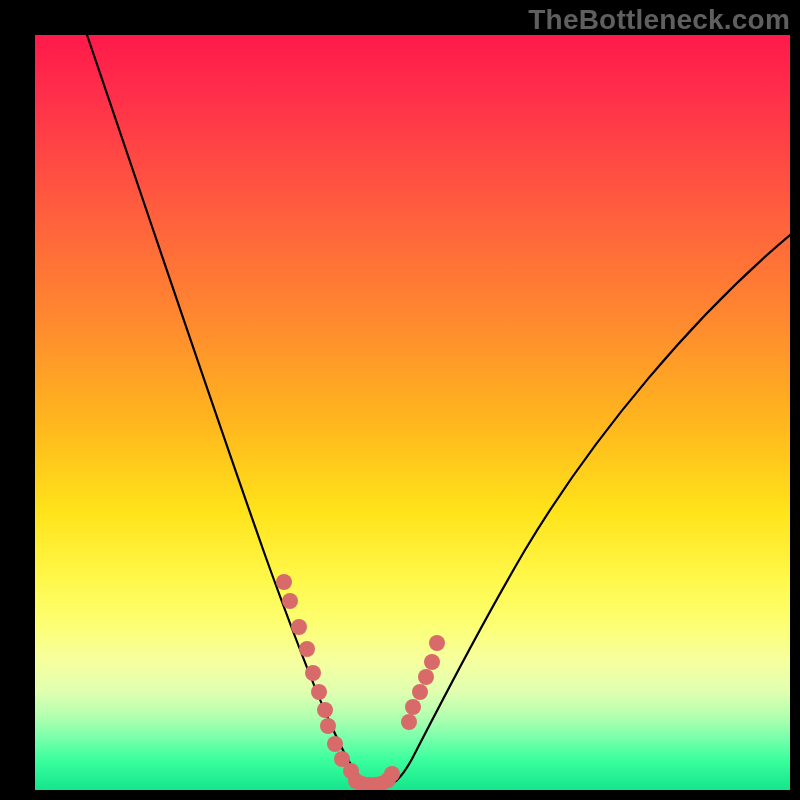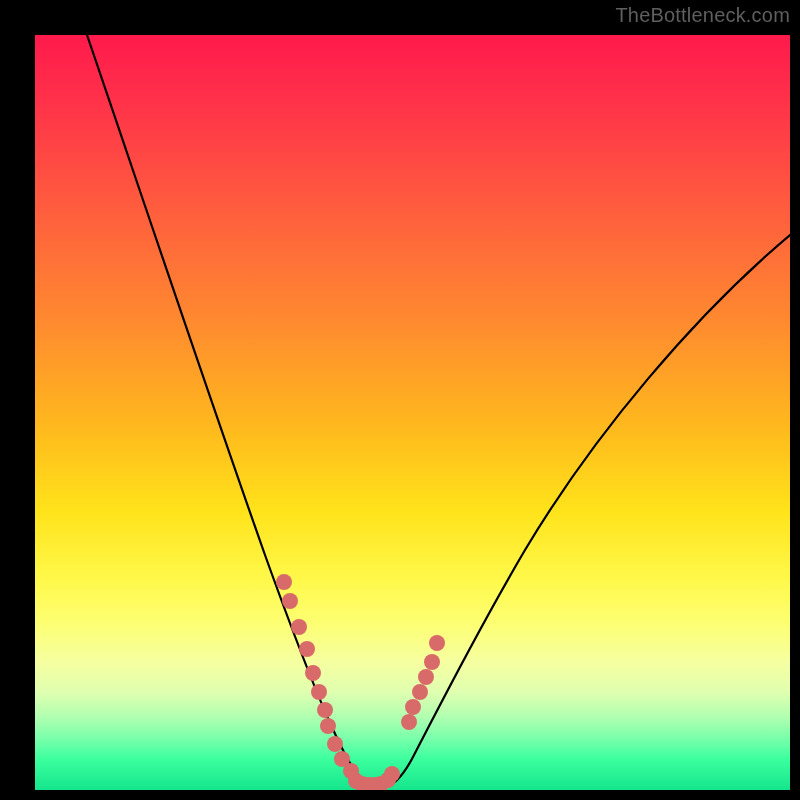--- a/index.html
+++ b/index.html
@@ -49,23 +49,23 @@
     left: 0;
     top: 0;
     width: 755px;
     height: 755px;
   }
   .watermark {
     position: absolute;
     top: 4px;
     right: 10px;
     color: #5f5f5f;
-    font-size: 20px;
+    font-size: 28px;
     letter-spacing: 0.2px;
-    font-weight: 400;
+    font-weight: 700;
     margin-left: 32px;
   }
 </style>
 </head>
 <body>
 
 <div class="frame">
   <div class="plot-area">
     <svg class="curve" viewBox="0 0 755 755" preserveAspectRatio="none">
       <g>

